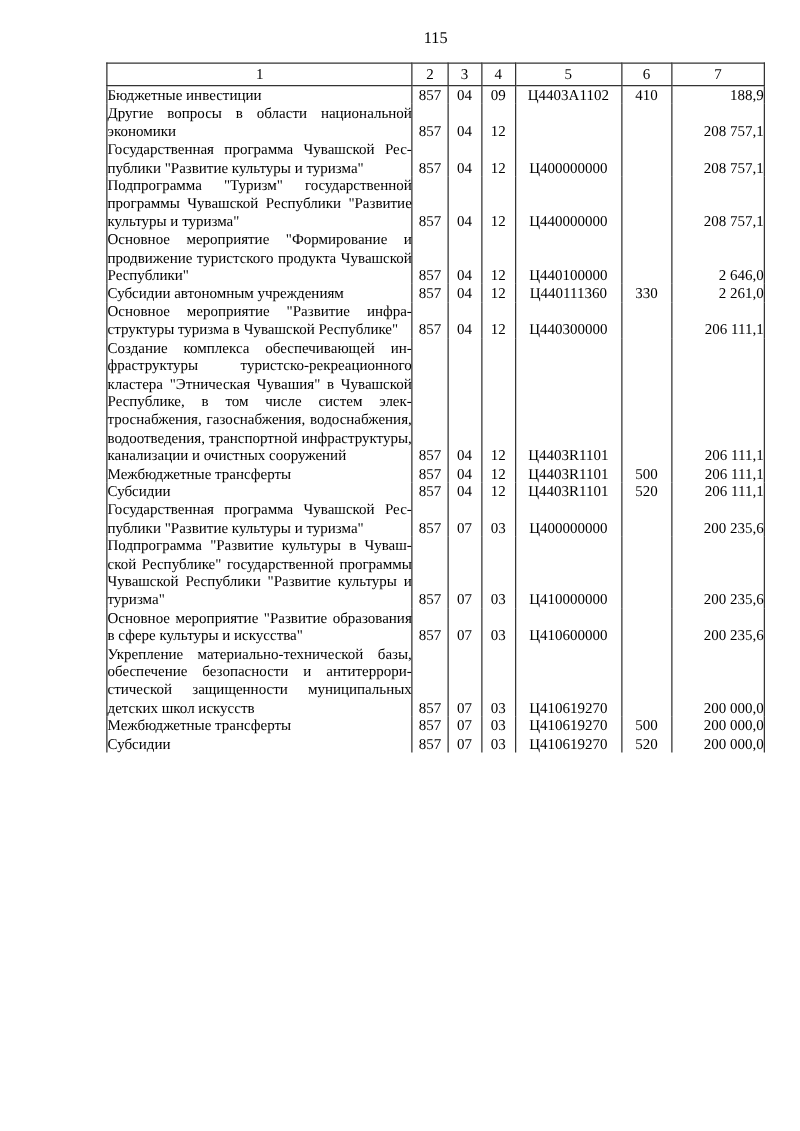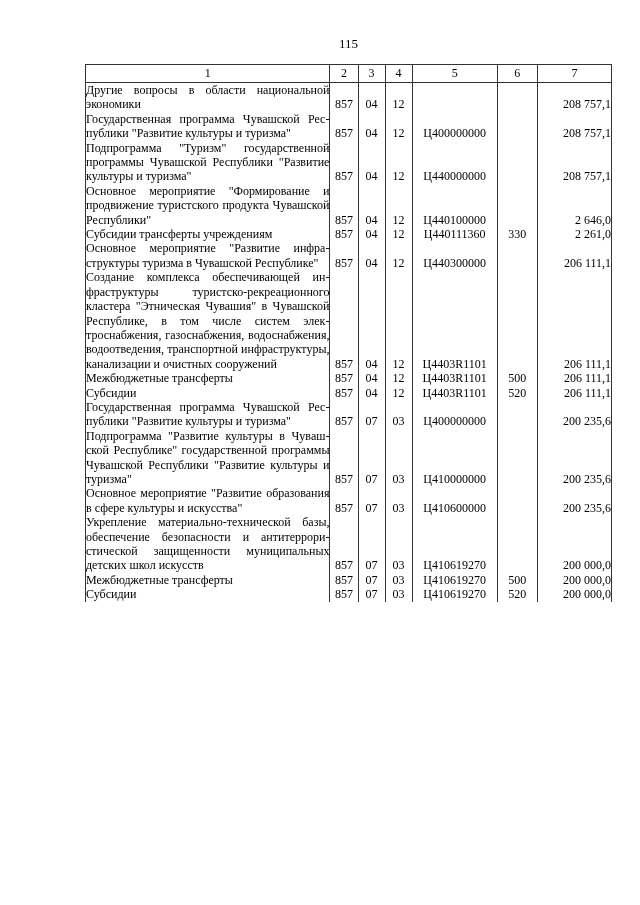--- a/index.html
+++ b/index.html
@@ -8,21 +8,21 @@
     background: #ffffff;
   }
   body {
     width: 640px;
     height: 905px;
     color: #000;
     font-family: "Liberation Serif", serif;
     overflow: hidden;
   }
   .page {
-    padding-top: 36px;
+    padding-top: 22px;
   }
   .page-number {
     width: 527px;
     margin: 0 0 13px 85px;
     text-align: center;
     font-size: 13px;
     line-height: 15px;
   }
   table.budget {
     margin-left: 85px;
@@ -85,20 +85,29 @@
         <th>2</th>
         <th>3</th>
         <th>4</th>
         <th>5</th>
         <th>6</th>
         <th>7</th>
       </tr>
     </thead>
     <tbody>
         <tr>
+          <td class="c-name">Бюджетные инвестиции</td>
+          <td class="c-center">857</td>
+          <td class="c-center">04</td>
+          <td class="c-center">09</td>
+          <td class="c-center">Ц4403А1102</td>
+          <td class="c-center">410</td>
+          <td class="c-amount">188,9</td>
+        </tr>
+        <tr>
           <td class="c-name">Другие вопросы в области национальной экономики</td>
           <td class="c-center">857</td>
           <td class="c-center">04</td>
           <td class="c-center">12</td>
           <td class="c-center"></td>
           <td class="c-center"></td>
           <td class="c-amount">208&nbsp;757,1</td>
         </tr>
         <tr>
           <td class="c-name">Государственная программа Чувашской Рес­публики "Развитие культуры и туризма"</td>
@@ -121,21 +130,21 @@
         <tr>
           <td class="c-name">Основное мероприятие "Формирование и продвижение туристского продукта Чуваш­ской Республики"</td>
           <td class="c-center">857</td>
           <td class="c-center">04</td>
           <td class="c-center">12</td>
           <td class="c-center">Ц440100000</td>
           <td class="c-center"></td>
           <td class="c-amount">2&nbsp;646,0</td>
         </tr>
         <tr>
-          <td class="c-name">Субсидии трансферты учреждениям</td>
+          <td class="c-name">Субсидии автономным учреждениям</td>
           <td class="c-center">857</td>
           <td class="c-center">04</td>
           <td class="c-center">12</td>
           <td class="c-center">Ц440111360</td>
           <td class="c-center">330</td>
           <td class="c-amount">2&nbsp;261,0</td>
         </tr>
         <tr>
           <td class="c-name">Основное мероприятие "Развитие инфра­структуры туризма в Чувашской Республи­ке"</td>
           <td class="c-center">857</td>

